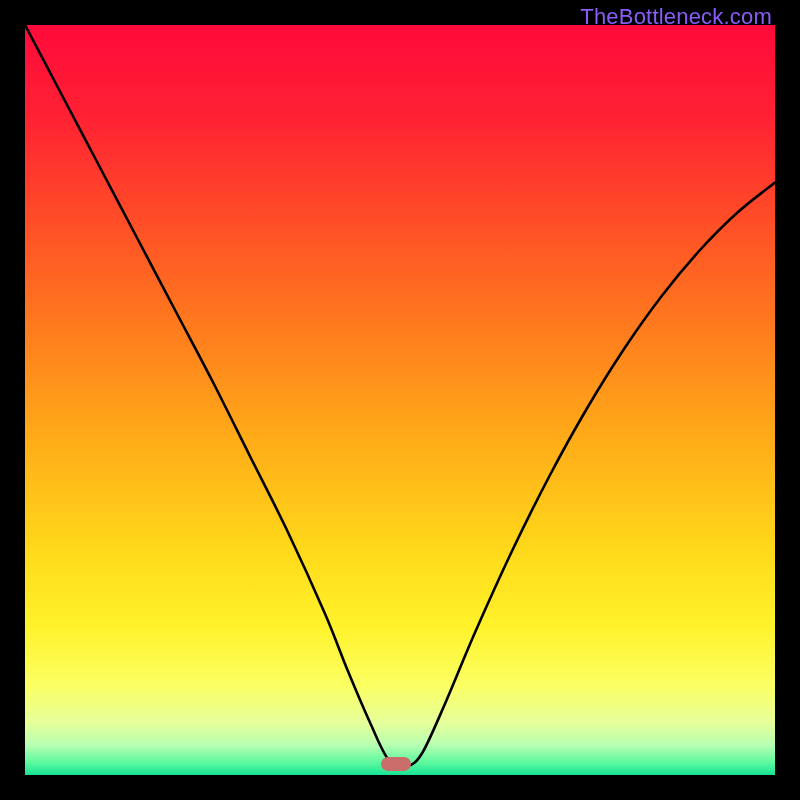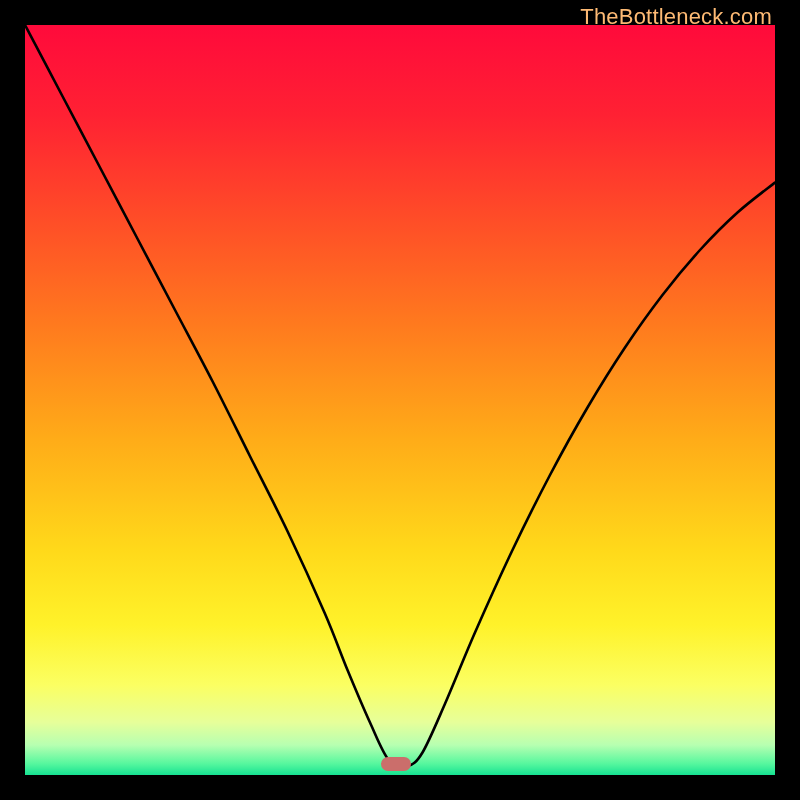--- a/index.html
+++ b/index.html
@@ -22,21 +22,21 @@
     left: 25px;
     top: 25px;
     width: 750px;
     height: 750px;
     overflow: hidden;
   }
   .watermark {
     position: absolute;
     top: 4px;
     right: 28px;
-    color: #fdba74;
+    color: #8b5cf6;
     font-size: 22px;
     font-weight: 500;
     letter-spacing: 0.2px;
     user-select: none;
   }
   .marker {
     position: absolute;
     width: 30px;
     height: 14px;
     background: #cb6e6b;

